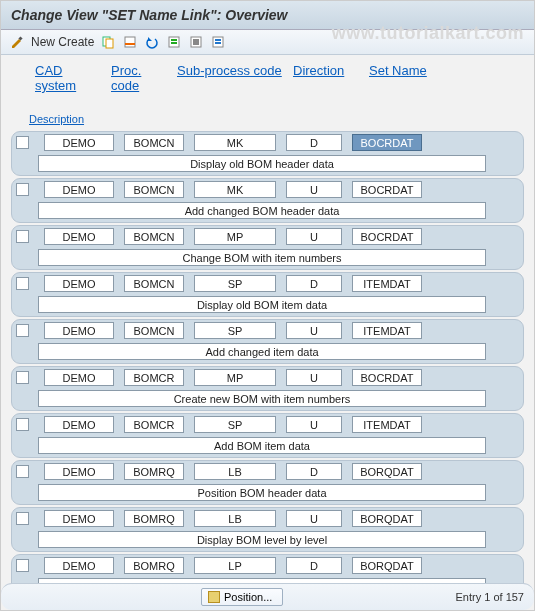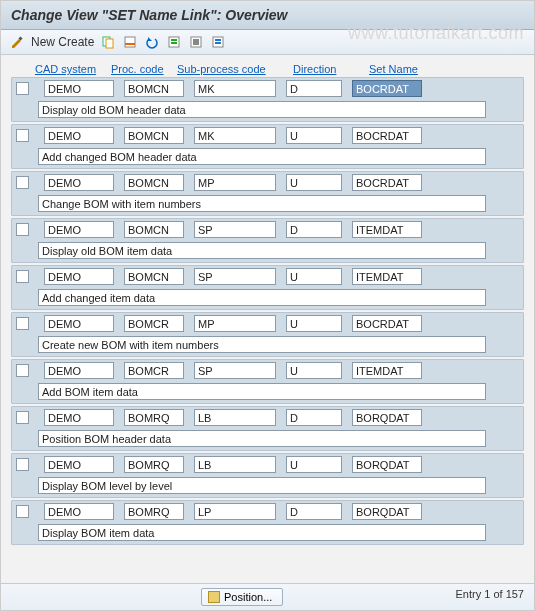--- a/index.html
+++ b/index.html
@@ -37,50 +37,51 @@
       display: inline-flex; align-items: center; justify-content: center;
       font-size: 12px;
       cursor: pointer;
     }
     .watermark {
       position: absolute;
       right: 10px;
       top: 22px;
       color: #d9d9d9;
       font-size: 18px;
-      font-weight: normal;
+      font-weight: bold;
       letter-spacing: .5px;
       pointer-events: none;
     }
     .content {
       padding: 8px 10px 30px 10px;
     }
     .col-headers {
       display: grid;
       grid-template-columns: 18px 70px 60px 110px 70px 75px;
       column-gap: 6px;
-      font-size: 11px;
+      font-size: 13px;
       color: #0a5fbf;
       text-decoration: underline;
       padding-left: 0;
-      margin-bottom: 2px;
+      margin-bottom: 20px;
     }
     .col-headers .h1 { grid-column: 2; }
     .subheader {
       font-size: 11px;
       color: #0a5fbf;
       text-decoration: underline;
       padding-left: 18px;
       margin: 2px 0 6px 0;
     }
     .row-pair {
       margin-bottom: 2px;
       background: #cfdce6;
       border: 1px solid #b7c5d2;
-      border-radius: 1px;
+      border-radius: 9px;
+      text-align: center;
     }
     .row-top {
       display: grid;
       grid-template-columns: 18px 70px 60px 82px 56px 70px;
       column-gap: 10px;
       align-items: center;
       padding: 2px 4px;
     }
     .row-bot {
       padding: 2px 4px 3px 26px;
@@ -110,21 +111,23 @@
       display: block;
       width: 448px;
     }
     .footer {
       position: absolute;
       bottom: 0; left: 0; right: 0;
       background: linear-gradient(#f2f6fa, #e7eef5);
       border-top: 1px solid #c0ccd8;
       padding: 4px 10px;
       display: flex;
+      align-items: center;
       justify-content: flex-start;
+      border-radius: 11px;
     }
     .position-btn {
       margin-left: 190px;
       background: linear-gradient(#fafcff,#eef3f9);
       border: 1px solid #9fb0c2;
       border-radius: 2px;
       font-size: 11px;
       padding: 2px 10px 2px 6px;
       display: inline-flex;
       align-items: center;
@@ -200,20 +203,21 @@
 
 <div class="content">
   <div class="col-headers">
     <span></span>
     <span class="h1">CAD system</span>
     <span>Proc. code</span>
     <span>Sub-process code</span>
     <span>Direction</span>
     <span>Set Name</span>
   </div>
+  <div class="subheader">Description</div>
 
   <div id="rows-container">
       <div class="row-pair">
         <div class="row-top">
           <div class="chk"></div>
           <div class="fld">DEMO</div>
           <div class="fld">BOMCN</div>
           <div class="fld">MK</div>
           <div class="fld">D</div>
           <div class="fld sel">BOCRDAT</div>

